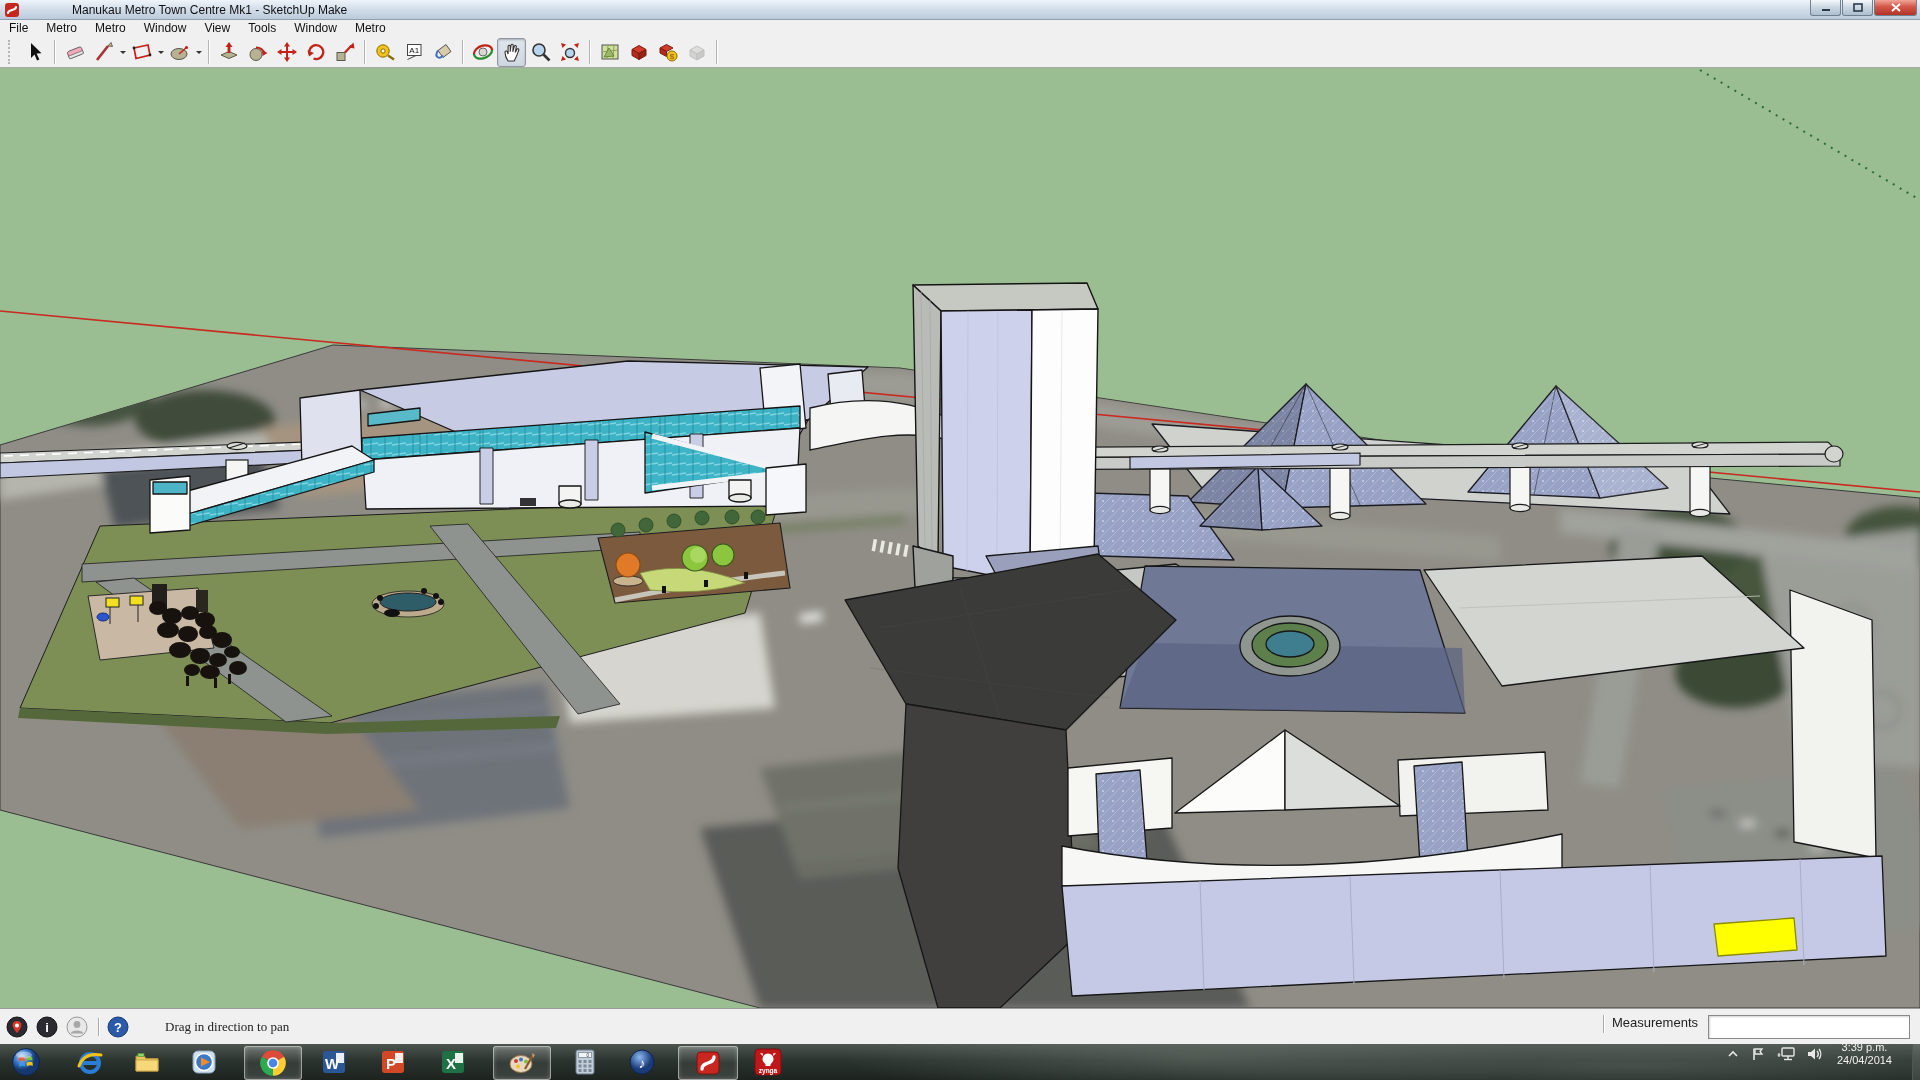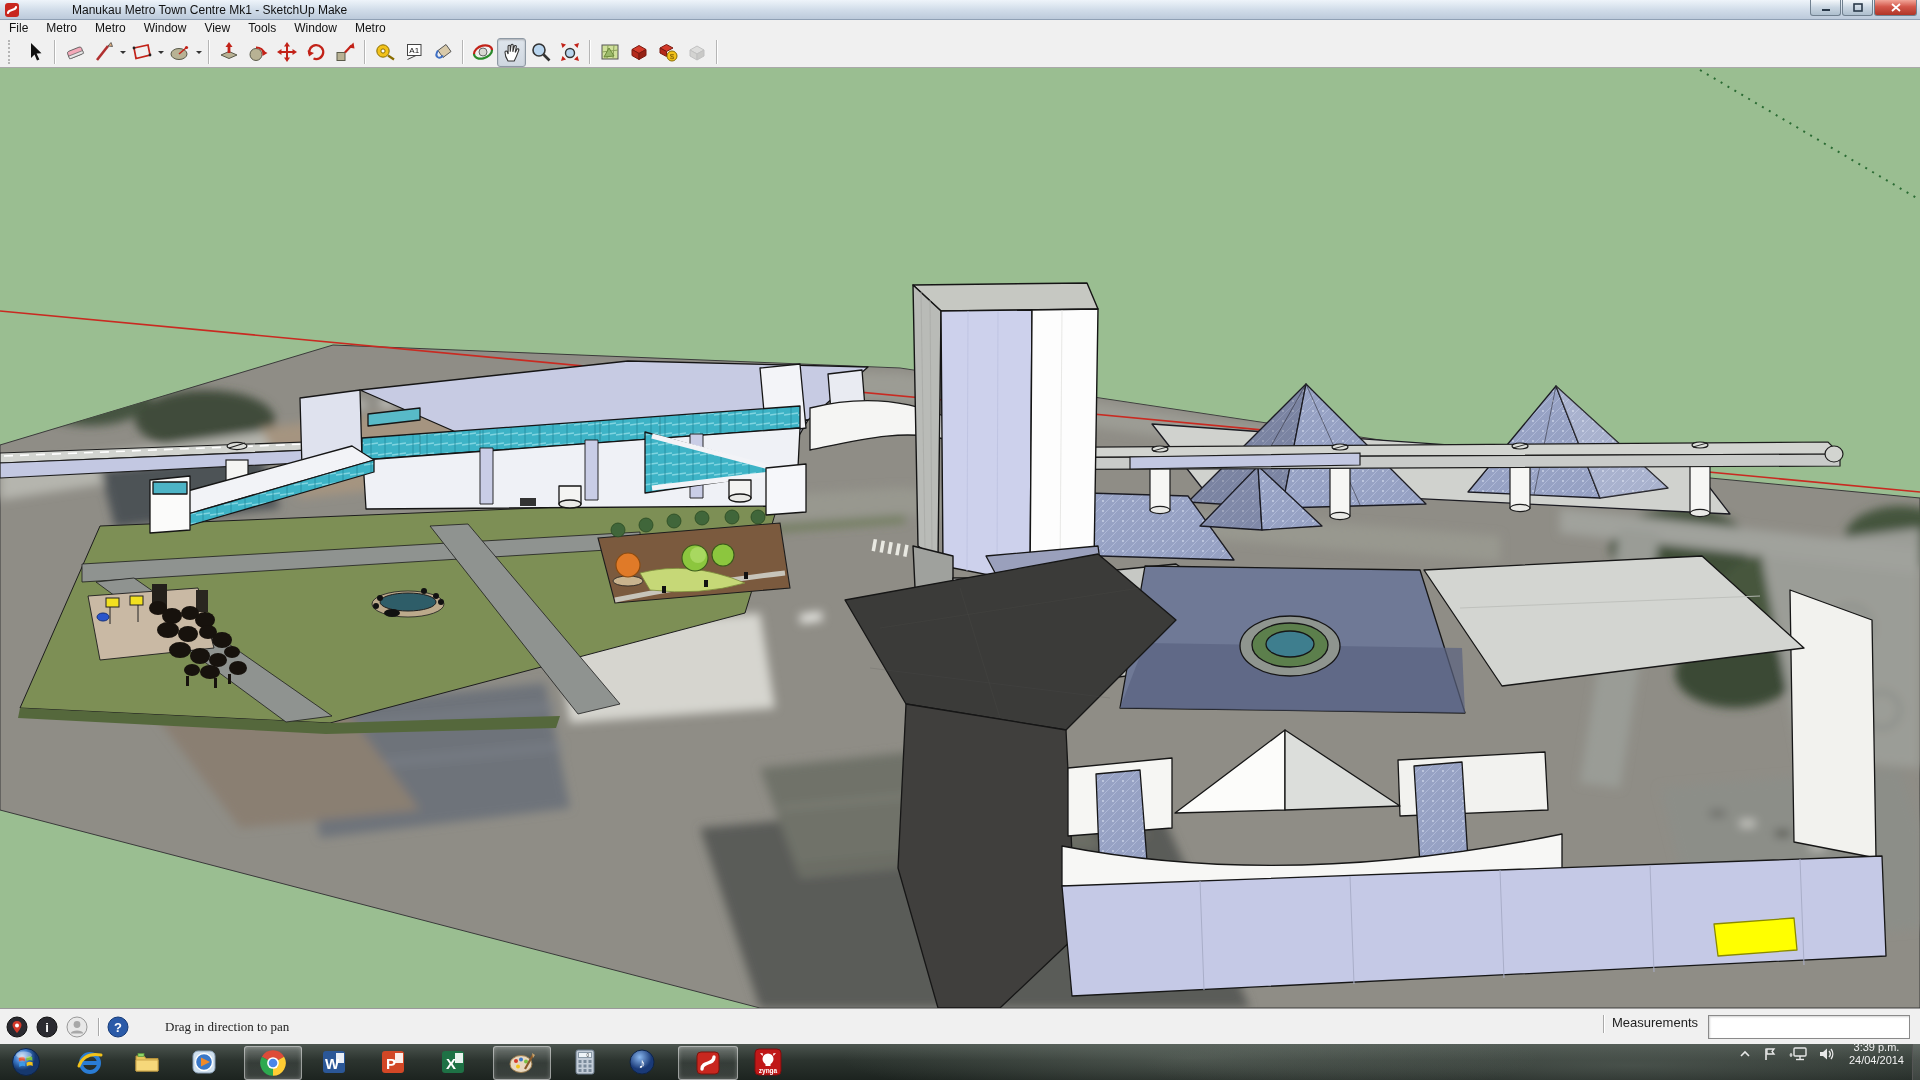--- a/index.html
+++ b/index.html
@@ -37,21 +37,21 @@
   .hint{margin-left:28px;font-family:Liberation Serif, serif;}
   .meas-wrap{margin-left:auto;display:flex;}
   .meas-box{width:200px;height:22px;background:#fff;border:1px solid #8a8a8a;box-shadow:inset 1px 1px 2px rgba(0,0,0,.18);margin-left:10px;margin-right:4px;}
   
   .taskbar{position:absolute;left:0;top:1044px;width:1920px;height:36px;
     background:radial-gradient(ellipse 500px 60px at 62% 40%,rgba(150,160,150,.30),transparent 70%),
                radial-gradient(ellipse 700px 60px at 85% 60%,rgba(130,140,132,.35),transparent 70%),
                linear-gradient(#4c554f,#2c342f 45%,#1c231f);}
   .tb-slot{position:absolute;top:2px;width:40px;height:32px;display:flex;align-items:center;justify-content:center;}
   .tb-slot.framed{border:1px solid rgba(255,255,255,.5);border-radius:3px;background:linear-gradient(rgba(255,255,255,.22),rgba(255,255,255,.06) 50%,rgba(255,255,255,.14));box-shadow:inset 0 0 4px rgba(255,255,255,.25);}
-  .tray{position:absolute;right:8px;top:0;height:20px;display:flex;align-items:center;color:#f2f2f2;}
+  .tray{position:absolute;right:20px;top:0;height:20px;display:flex;align-items:center;color:#f2f2f2;}
   .tray .glyph{margin:0 6px;}
   .clock{text-align:center;font-size:11px;line-height:13px;margin:0 8px 0 8px;}
   .showdesk{position:absolute;right:0;top:1044px;width:7px;height:36px;border-left:1px solid #555;background:rgba(255,255,255,.10);}
 </style>
 </head>
 <body>
 
 <div id="app">
 
   <div class="titlebar">

